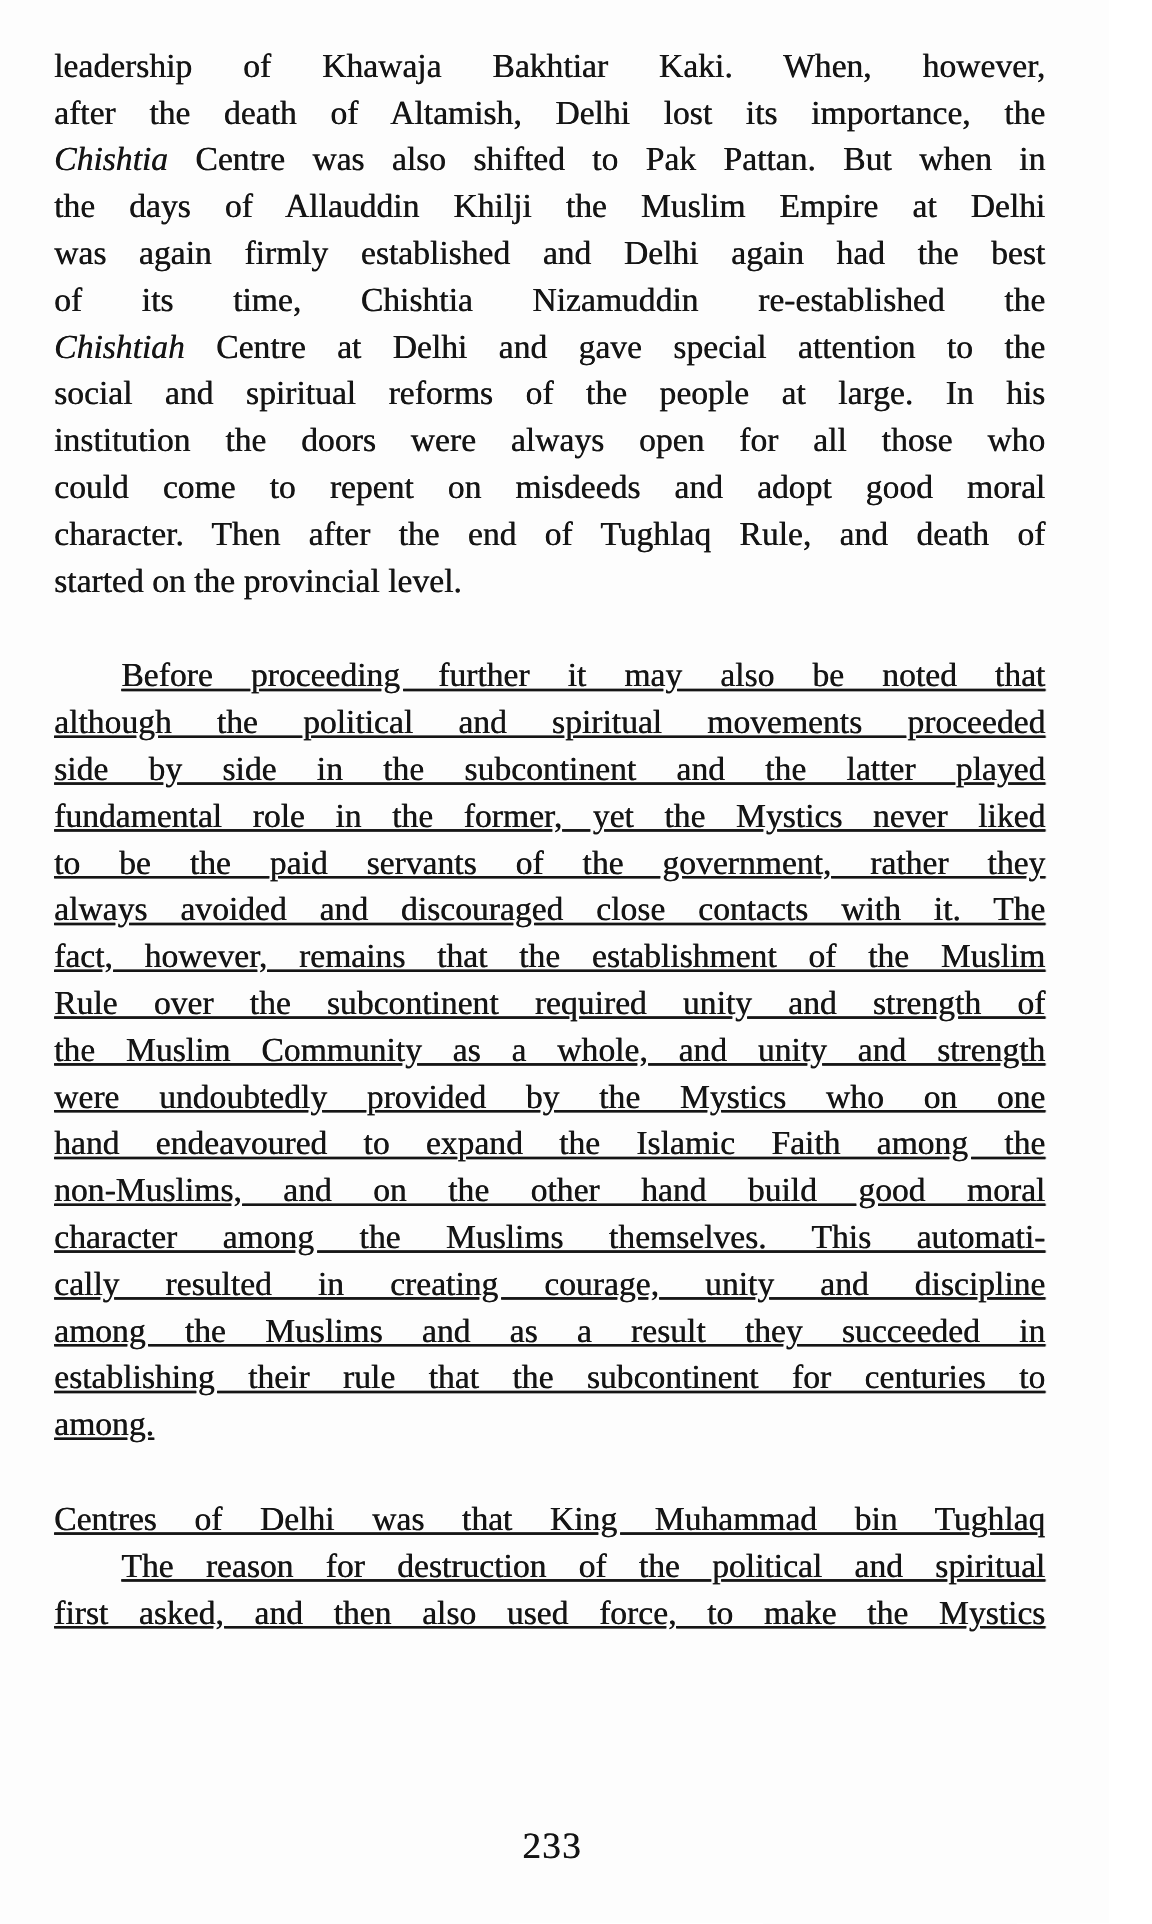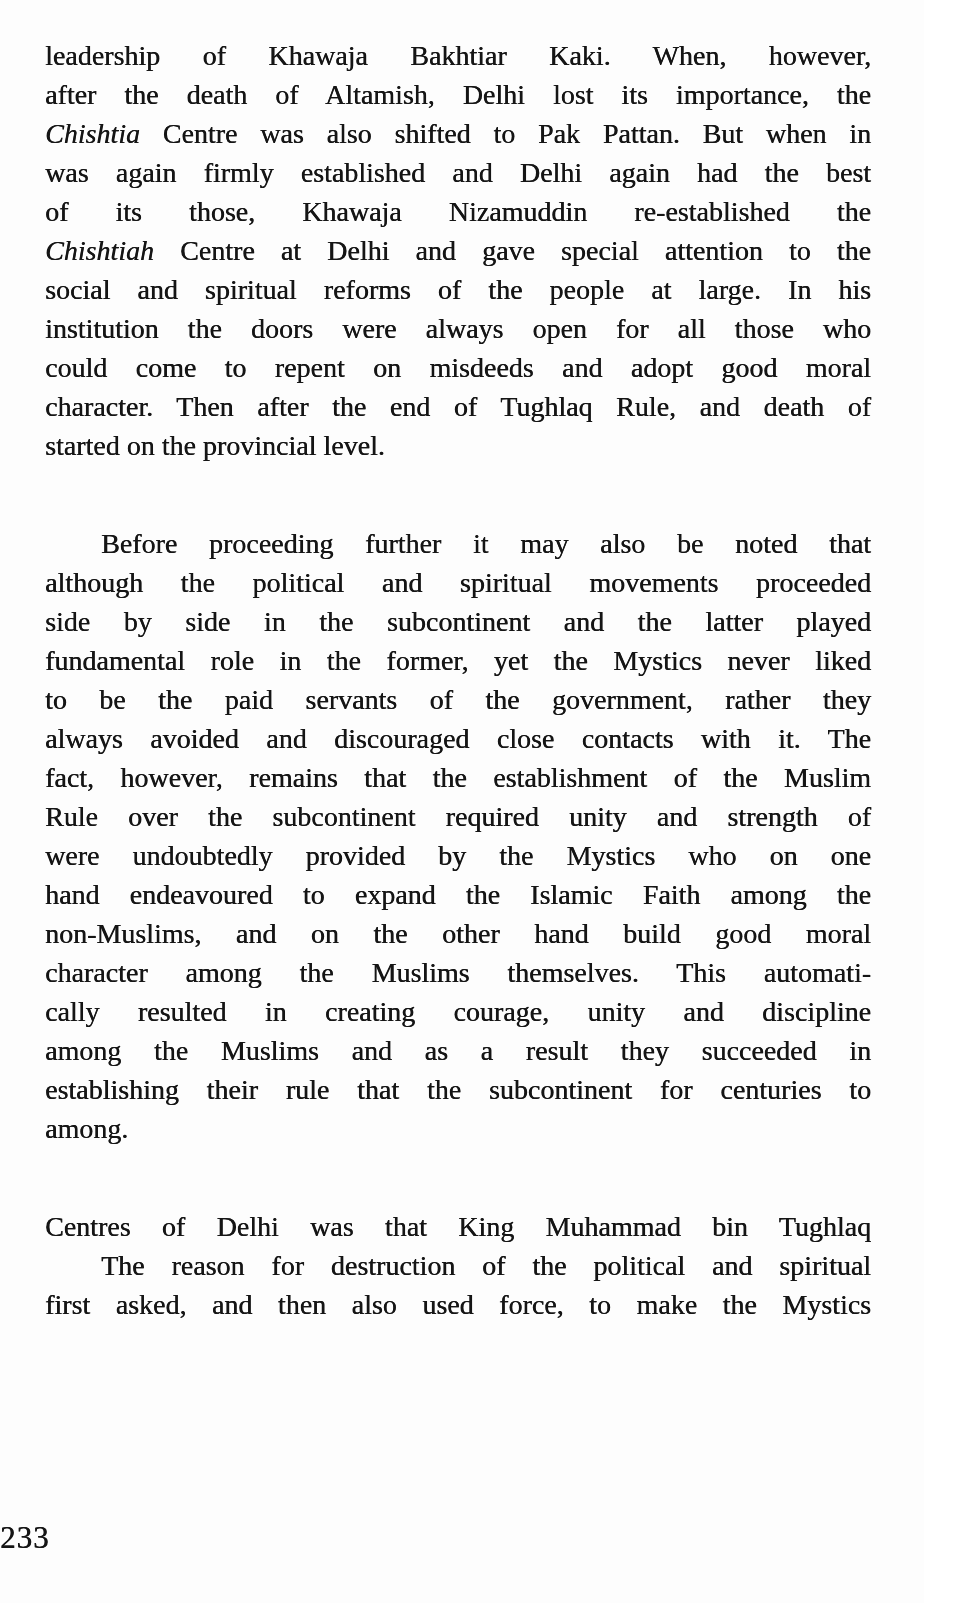--- a/index.html
+++ b/index.html
@@ -16,21 +16,22 @@
     color: #151515;
     overflow: hidden;
   }
   .text-block {
     position: absolute;
     left: 45px;
     top: 36px;
     width: 826px;
   }
   .paragraph + .paragraph {
-    margin-top: 59px;
+    margin-top: 40px;
+    text-decoration: underline;
   }
   .line {
     font-size: 28px;
     line-height: 39px;
     text-align: justify;
     text-align-last: justify;
     
     text-shadow: 0.4px 0 0 currentColor;
   }
   .line.left {
@@ -39,20 +40,21 @@
   .line.indent {
     text-indent: 56px;
   }
   .line i {
   }
   .page-number {
     position: absolute;
     top: 1520px;
     left: 0;
     width: 920px; 
+    text-align: center;
     font-size: 31px;
     letter-spacing: 1px;
     text-shadow: 0.4px 0 0 currentColor;
   }
   .scan-smudge {
     position: absolute;
     left: 933px;
     top: 1281px;
     width: 7px;
     height: 5px;
@@ -62,38 +64,40 @@
 </style>
 </head>
 <body>
 
 <div class="page">
   <div class="text-block">
       <div class="paragraph">
         <div class="line"><span>leadership of Khawaja Bakhtiar Kaki. When, however,</span></div>
         <div class="line"><span>after the death of Altamish, Delhi lost its importance, the</span></div>
         <div class="line"><i>Chishtia</i><span> Centre was also shifted to Pak Pattan. But when in</span></div>
+        <div class="line"><span>the days of Allauddin Khilji the Muslim Empire at Delhi</span></div>
         <div class="line"><span>was again firmly established and Delhi again had the best</span></div>
-        <div class="line"><span>of its those, Khawaja Nizamuddin re-established the</span></div>
+        <div class="line"><span>of its time, Chishtia Nizamuddin re-established the</span></div>
         <div class="line"><i>Chishtiah</i><span> Centre at Delhi and gave special attention to the</span></div>
         <div class="line"><span>social and spiritual reforms of the people at large. In his</span></div>
         <div class="line"><span>institution the doors were always open for all those who</span></div>
         <div class="line"><span>could come to repent on misdeeds and adopt good moral</span></div>
         <div class="line"><span>character. Then after the end of Tughlaq Rule, and death of</span></div>
         <div class="line left"><span>started on the provincial level.</span></div>
       </div>
       <div class="paragraph">
         <div class="line indent"><span>Before proceeding further it may also be noted that</span></div>
         <div class="line"><span>although the political and spiritual movements proceeded</span></div>
         <div class="line"><span>side by side in the subcontinent and the latter played</span></div>
         <div class="line"><span>fundamental role in the former, yet the Mystics never liked</span></div>
         <div class="line"><span>to be the paid servants of the government, rather they</span></div>
         <div class="line"><span>always avoided and discouraged close contacts with it. The</span></div>
         <div class="line"><span>fact, however, remains that the establishment of the Muslim</span></div>
         <div class="line"><span>Rule over the subcontinent required unity and strength of</span></div>
+        <div class="line"><span>the Muslim Community as a whole, and unity and strength</span></div>
         <div class="line"><span>were undoubtedly provided by the Mystics who on one</span></div>
         <div class="line"><span>hand endeavoured to expand the Islamic Faith among the</span></div>
         <div class="line"><span>non-Muslims, and on the other hand build good moral</span></div>
         <div class="line"><span>character among the Muslims themselves. This automati-</span></div>
         <div class="line"><span>cally resulted in creating courage, unity and discipline</span></div>
         <div class="line"><span>among the Muslims and as a result they succeeded in</span></div>
         <div class="line"><span>establishing their rule that the subcontinent for centuries to</span></div>
         <div class="line left"><span>among.</span></div>
       </div>
       <div class="paragraph">

